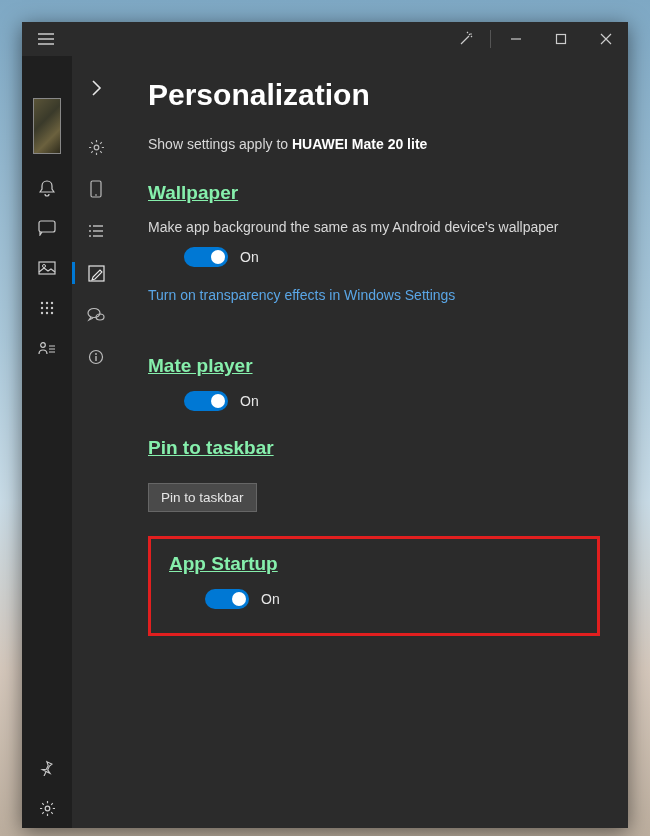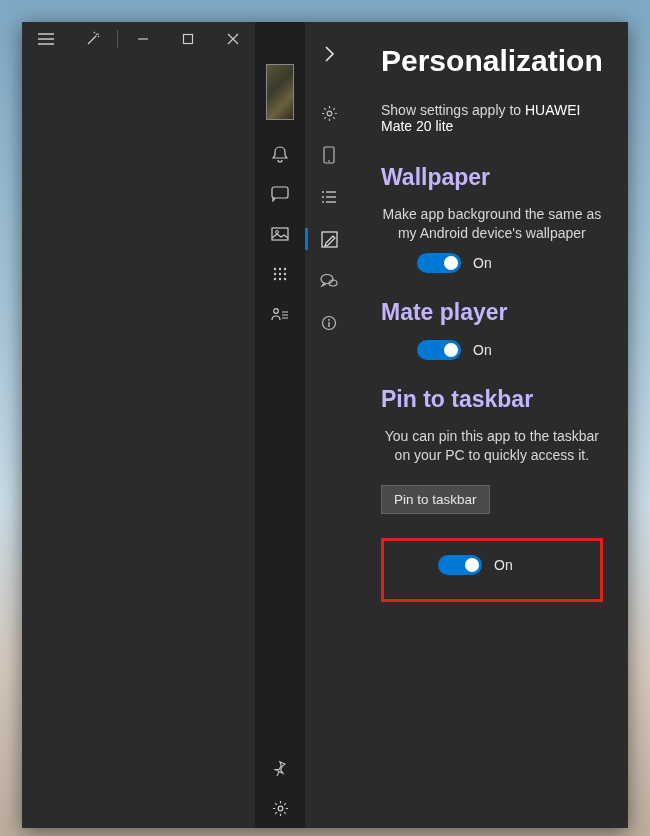--- a/index.html
+++ b/index.html
@@ -7,21 +7,21 @@
   body {
     background: linear-gradient(to bottom, #7ea8c4 0%, #aac8da 40%, #c9dce7 60%, #d5c8bc 80%, #bcae9e 100%);
   }
   .window {
     position: absolute;
     left: 22px; top: 22px;
     width: 606px; height: 806px;
     background: #2b2b2b;
     box-shadow: 0 4px 20px rgba(0,0,0,0.5);
     display: flex;
-    flex-direction: row;
+    flex-direction: column;
     overflow: hidden;
   }
   .titlebar {
     height: 34px;
     background: #2b2b2b;
     display: flex;
     align-items: center;
     color: #ccc;
   }
   .titlebar .hamburger {
@@ -89,33 +89,33 @@
     font-size: 30px;
     font-weight: 600;
     margin-bottom: 24px;
     color: #fff;
   }
   .subtitle {
     font-size: 14px;
     color: #d8d8d8;
     margin-bottom: 30px;
   }
-  .subtitle strong { font-weight: 400; color: #fff; }
+  .subtitle strong { font-weight: 700; color: #fff; }
   .section-title {
-    font-size: 23px;
+    font-size: 19px;
     font-weight: 600;
-    color: #c4b5fd;
+    color: #86efac;
     margin-bottom: 14px;
+    text-decoration: underline;
   }
   .section-desc {
     font-size: 14px;
     color: #d8d8d8;
     margin-bottom: 10px;
     line-height: 1.35;
-    text-align: center;
   }
   .link {
     font-size: 14px;
     color: #5aa6e6;
     margin-top: 14px;
     margin-bottom: 26px;
     display: inline-block;
   }
   .section-gap { margin-bottom: 26px; }
   .toggle-row { display: flex; align-items: center; gap: 12px; margin-bottom: 6px; padding-left: 36px;}
@@ -295,39 +295,40 @@
 
       <div class="section-gap">
         <h2 class="section-title">Wallpaper</h2>
         <p class="section-desc">Make app background the same as my Android device's wallpaper</p>
         <div class="toggle-row">
           <div class="toggle">
               <div class="knob"></div>
             </div>
           <span class="toggle-label">On</span>
         </div>
+        <a class="link">Turn on transparency effects in Windows Settings</a>
       </div>
 
       <div class="section-gap">
         <h2 class="section-title">Mate player</h2>
         <div class="toggle-row">
           <div class="toggle">
               <div class="knob"></div>
             </div>
           <span class="toggle-label">On</span>
         </div>
       </div>
 
       <div>
         <h2 class="section-title">Pin to taskbar</h2>
-        <p class="section-desc">You can pin this app to the taskbar on your PC to quickly access it.</p>
         <div class="button">Pin to taskbar</div>
       </div>
 
       <div class="highlight-box">
+        <h2 class="section-title">App Startup</h2>
         <div class="toggle-row">
           <div class="toggle">
               <div class="knob"></div>
             </div>
           <span class="toggle-label">On</span>
         </div>
       </div>
 
     </div>
   </div>

